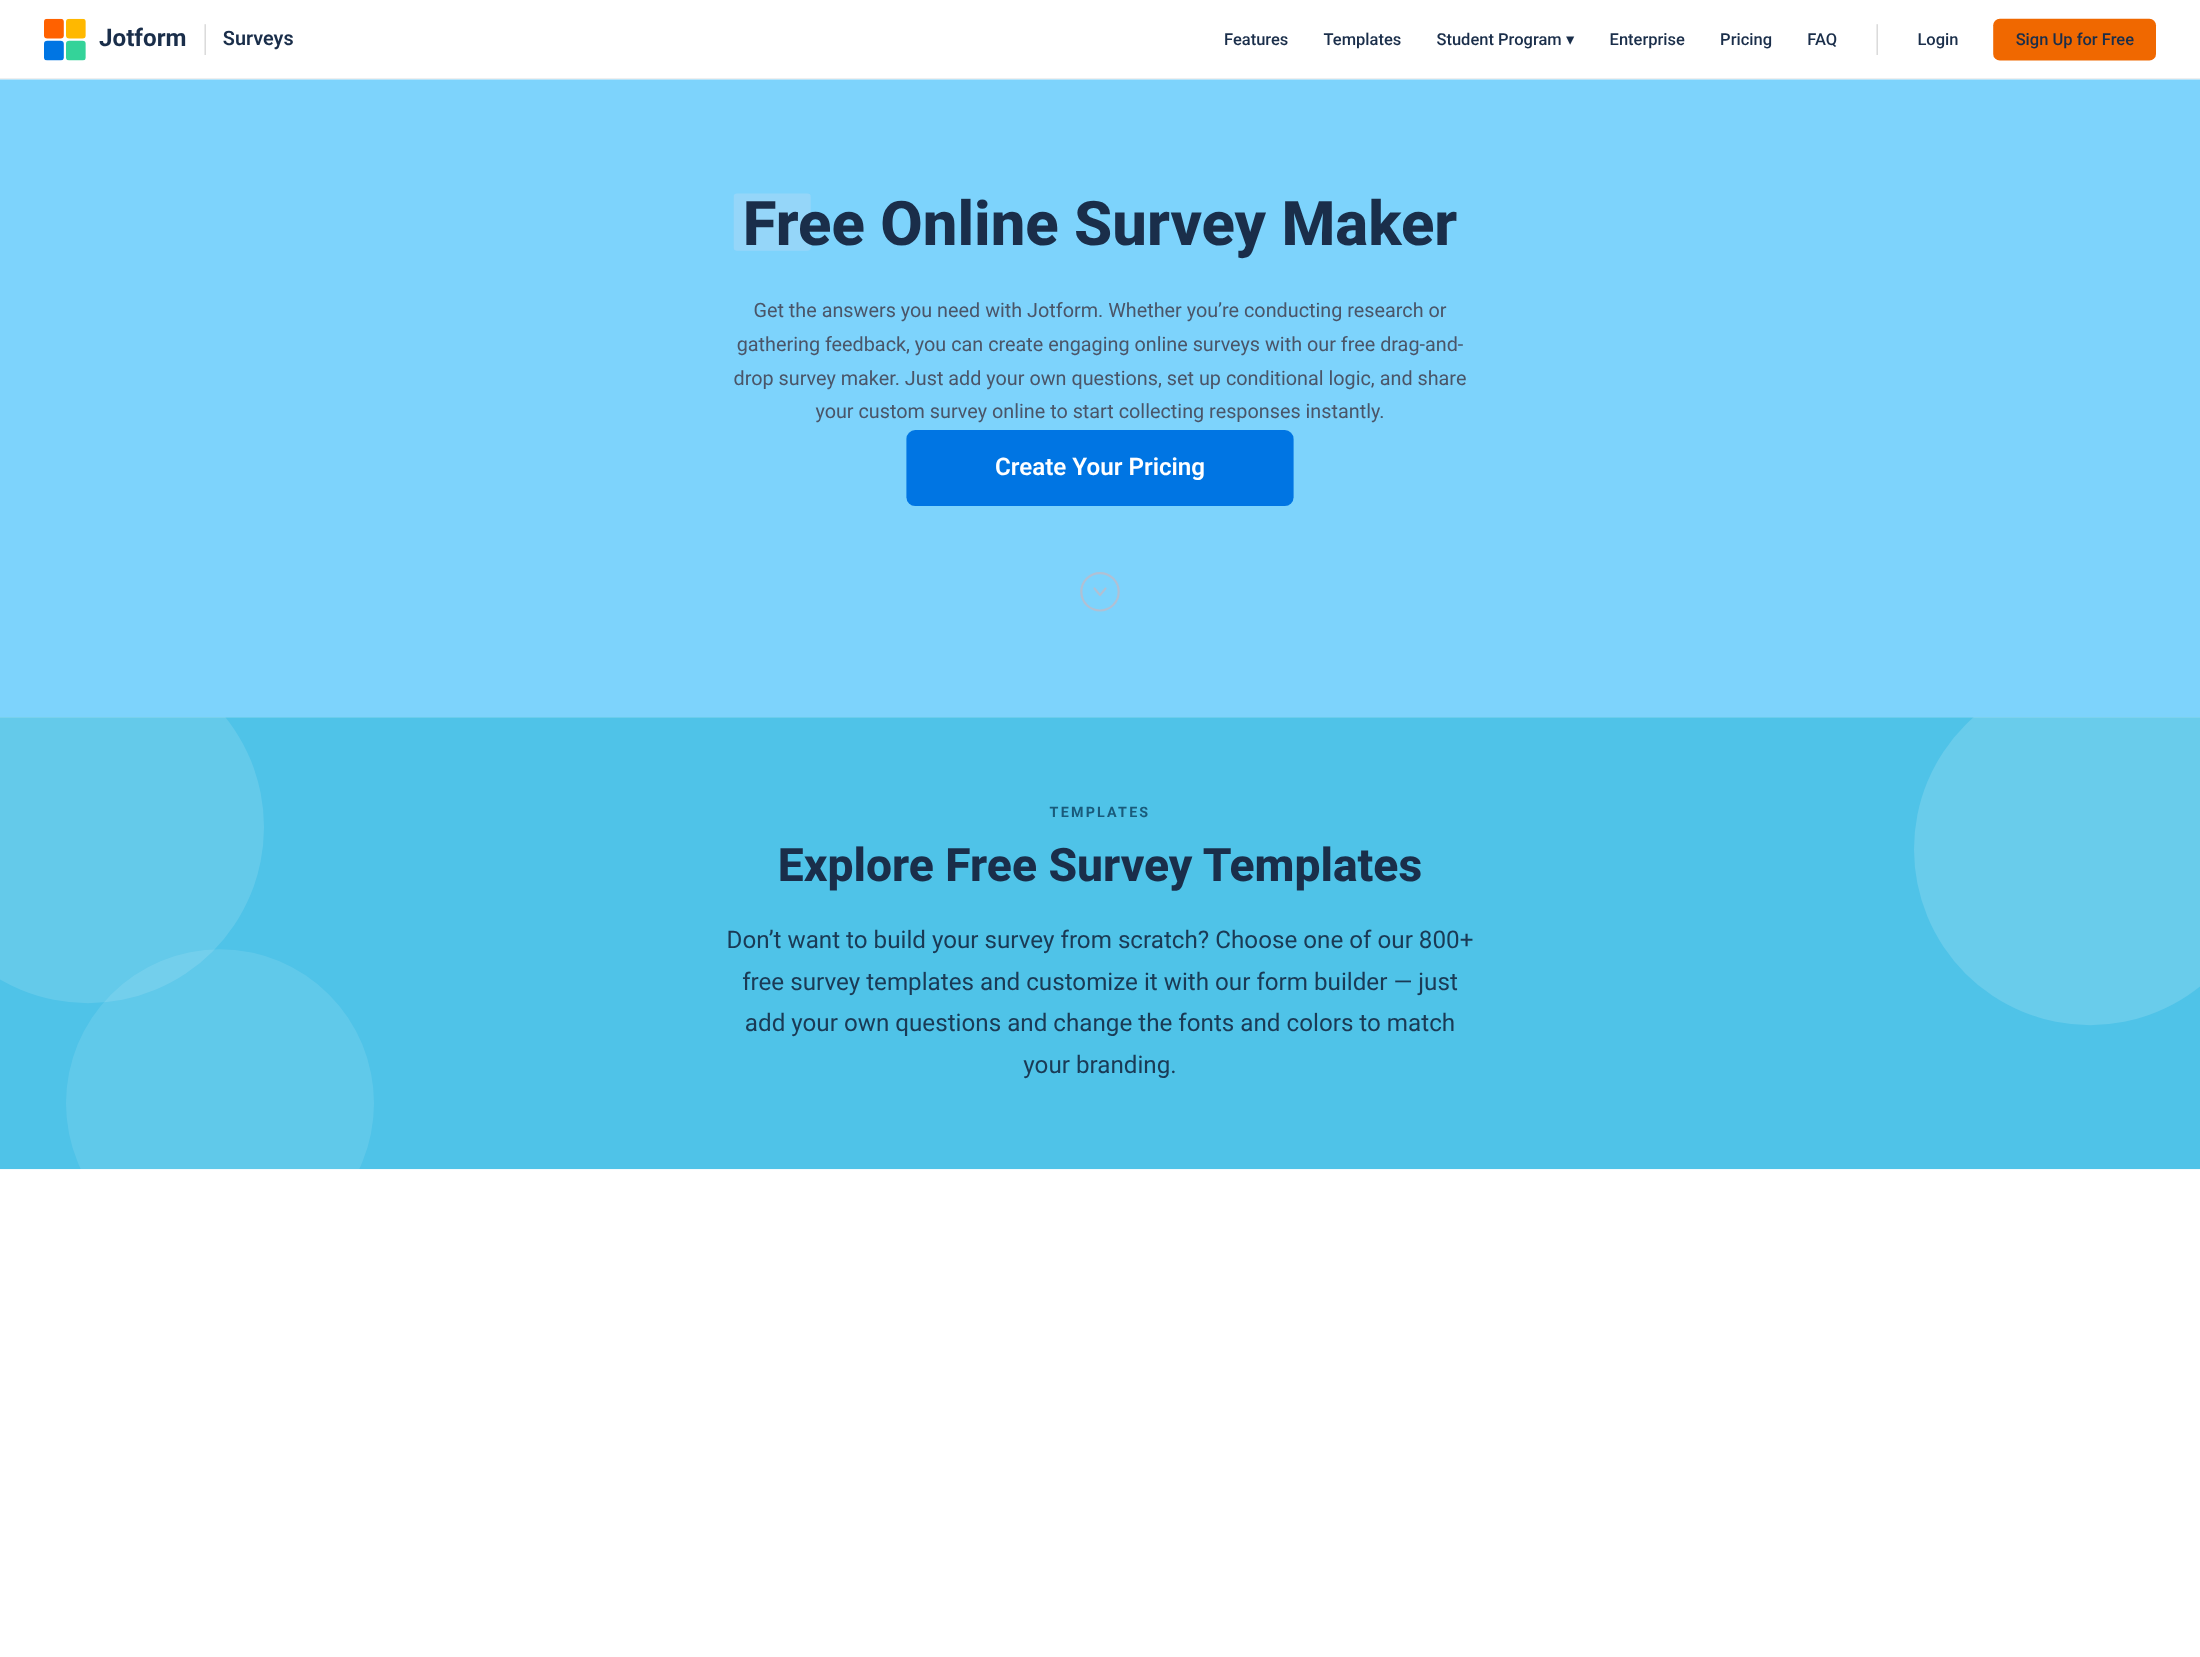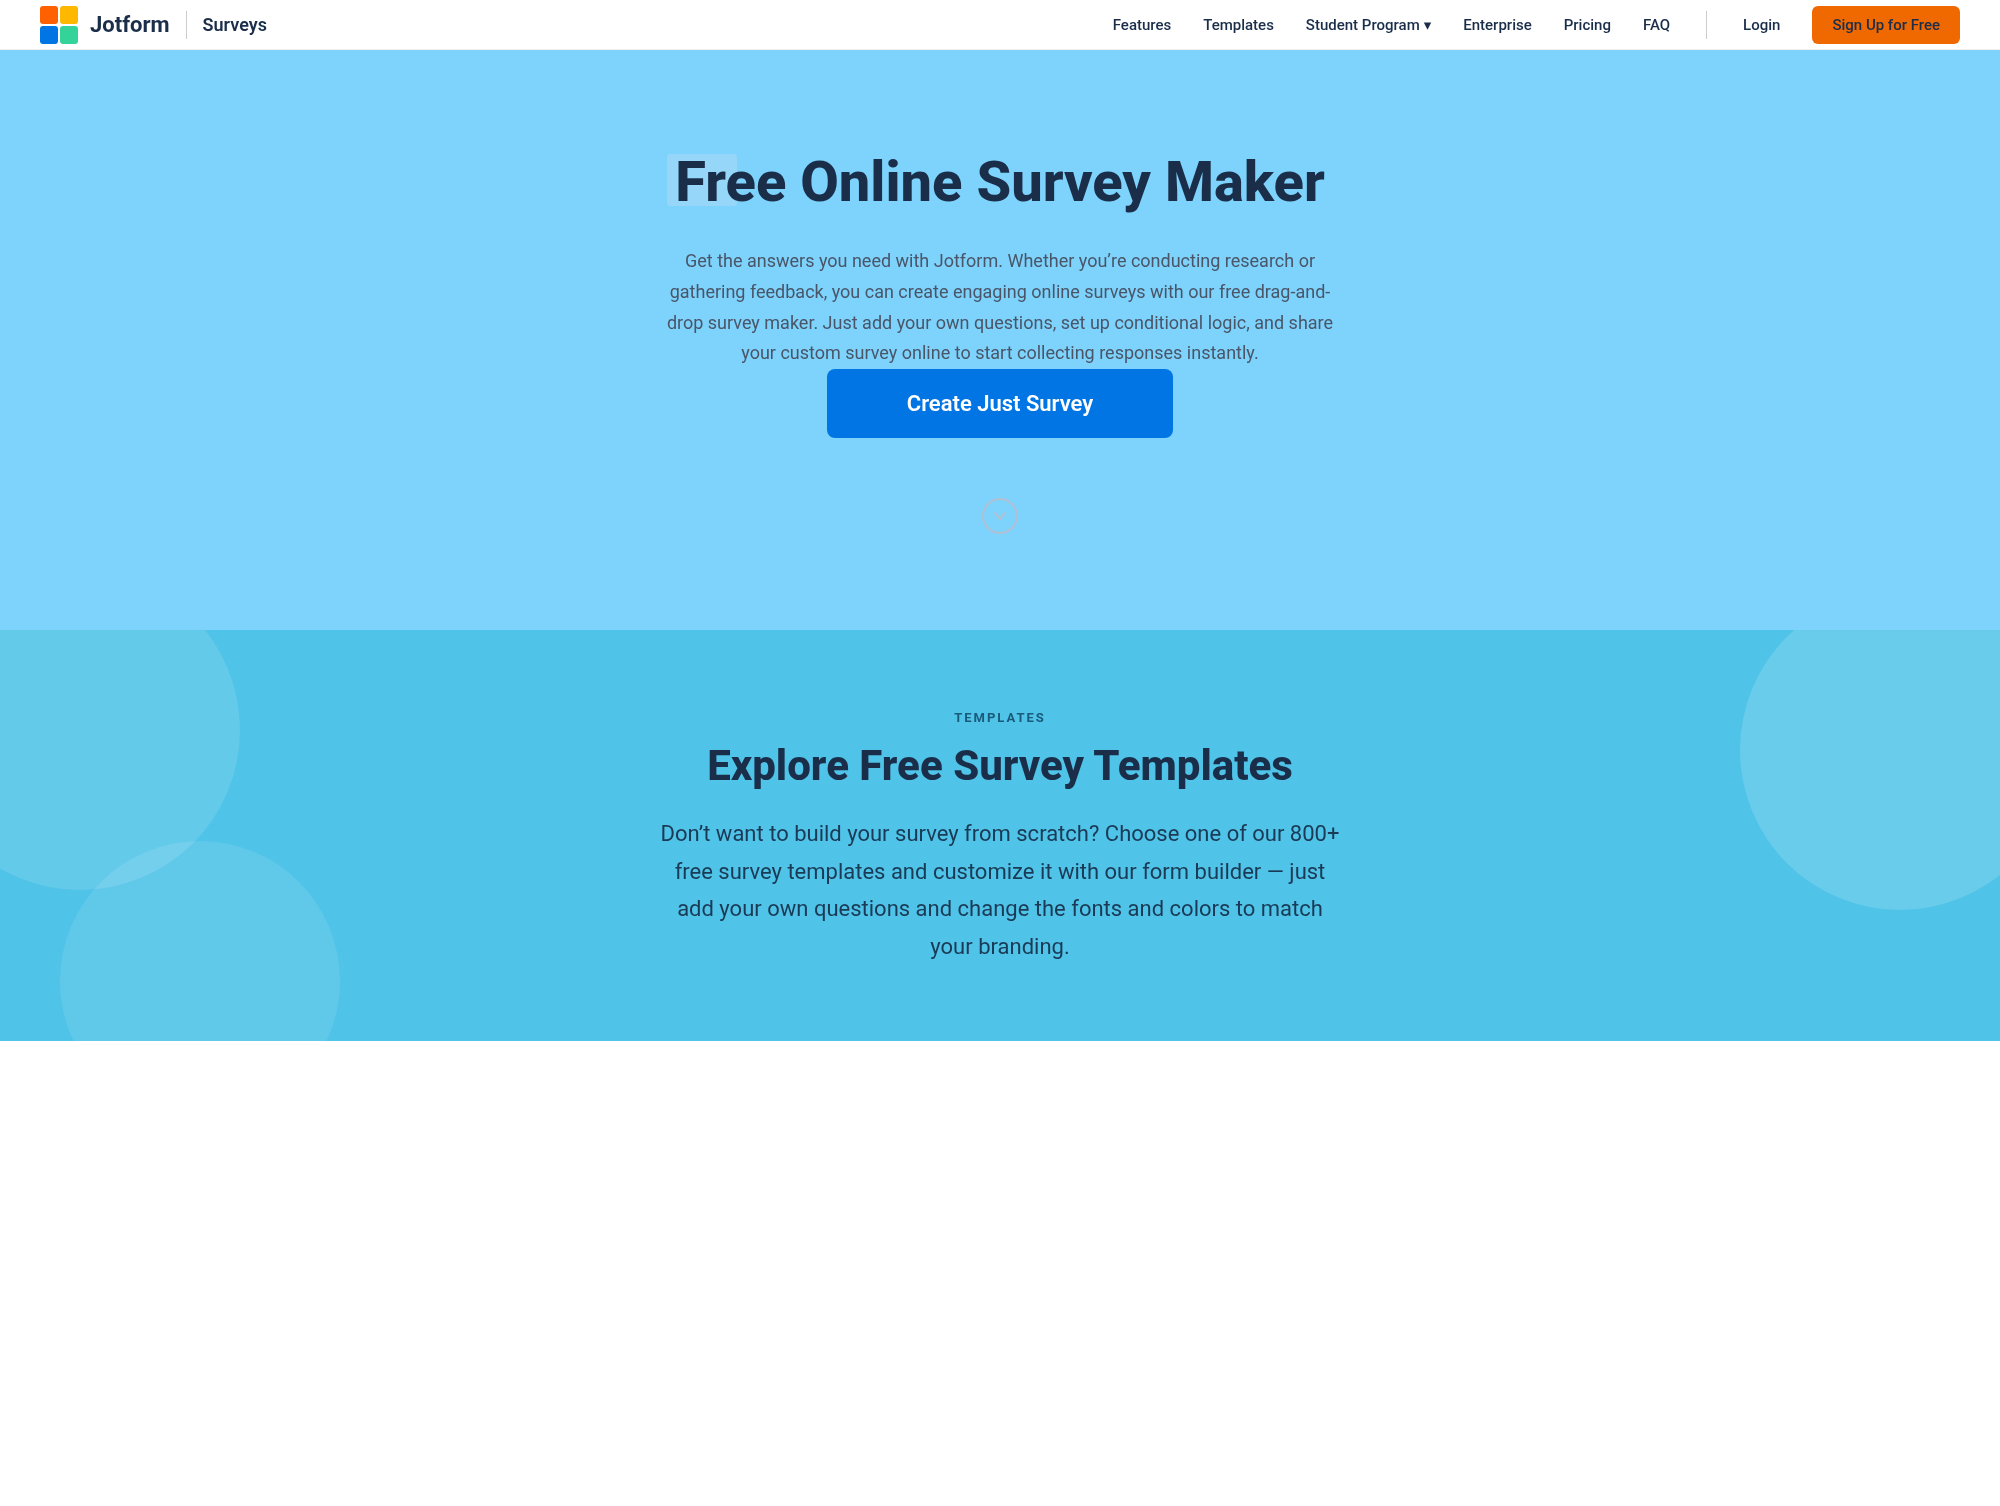--- a/index.html
+++ b/index.html
@@ -12,21 +12,21 @@
       font-family: -apple-system, BlinkMacSystemFont, 'Segoe UI', Roboto, Oxygen, sans-serif;
       color: #1a2e4a;
       overflow-x: hidden;
     }
 
     
     nav {
       display: flex;
       align-items: center;
       padding: 0 40px;
-      height: 50px;
+      height: 72px;
       background: #fff;
       border-bottom: 1px solid #eee;
       position: sticky;
       top: 0;
       z-index: 100;
     }
 
     .nav-logo {
       display: flex;
       align-items: center;
@@ -327,21 +327,21 @@
 
 <section class="hero">
   <h1 class="hero-title">
     <span class="free-word">
       <span class="free-highlight"></span>
       <span class="free-text">Free</span>
     </span>
     <span class="bold-part"> <span>Online Survey Maker</span></span>
   </h1>
   <p class="hero-subtitle">Get the answers you need with Jotform. Whether you’re conducting research or gathering feedback, you can create engaging online surveys with our free drag-and-drop survey maker. Just add your own questions, set up conditional logic, and share your custom survey online to start collecting responses instantly.</p>
-  <button class="hero-cta">Create Just Survey</button>
+  <button class="hero-cta">Create Your Pricing</button>
   <div class="scroll-indicator">
     <svg viewBox="0 0 16 16" fill="none" stroke="#b0c0d4" stroke-width="2" stroke-linecap="round" stroke-linejoin="round">
       <polyline points="3,5 8,11 13,5"></polyline>
     </svg>
   </div>
 </section>
 
 <section class="templates-section">
   <div class="templates-circle-right"></div>
   <div class="templates-circle-bottom-left"></div>

